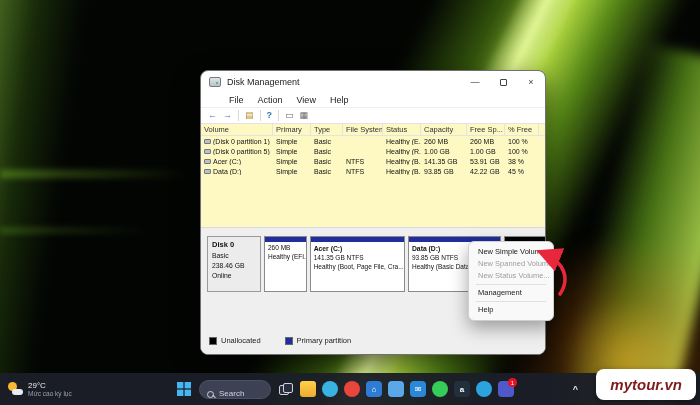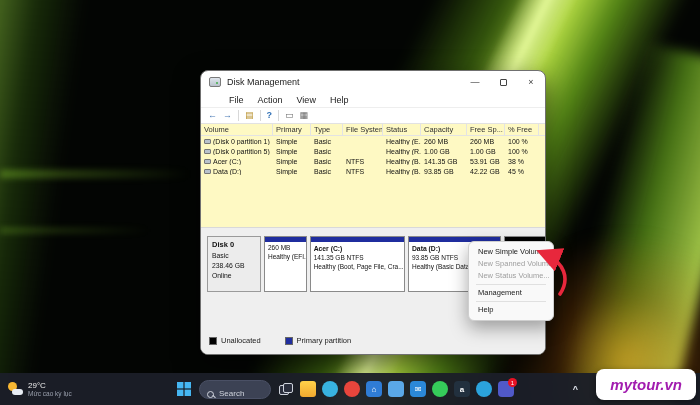--- a/index.html
+++ b/index.html
@@ -96,21 +96,21 @@
   .tb-icon.taskview{background:transparent!important}
   .tb-icon.taskview:before,.tb-icon.taskview:after{content:"";position:absolute;width:8px;height:8px;border:1.2px solid #cfd3dc;border-radius:2px;background:#2a2e3c}
   .tb-icon.taskview:before{left:1px;top:4px}
   .tb-icon.taskview:after{left:5px;top:2px}
   .badge{position:absolute;right:-3px;top:-3px;width:9px;height:9px;border-radius:50%;background:#e81224;color:#fff;
          font-size:6px;font-weight:normal;display:flex;align-items:center;justify-content:center}
   .tray{position:absolute;right:122px;top:0;height:100%;display:flex;align-items:center}
   .chev{color:#dfe3ea;font-size:9px;font-weight:bold}
 
   .watermark{position:absolute;right:4px;bottom:5px;background:#fff;border-radius:8px;padding:7px 14px;z-index:9;
-             color:#a21caf;font-weight:bold;font-style:italic;font-size:15px;box-shadow:0 2px 6px rgba(0,0,0,.4)}
+             color:#7f1d1d;font-weight:bold;font-style:italic;font-size:15px;box-shadow:0 2px 6px rgba(0,0,0,.4)}
 </style>
 </head>
 <body>
 
 <div class="desktop">
   <div class="streak s1"></div>
   <div class="streak s2"></div>
   <div class="streak s3"></div>
   <div class="streak s7"></div>
   <div class="streak s4"></div>

